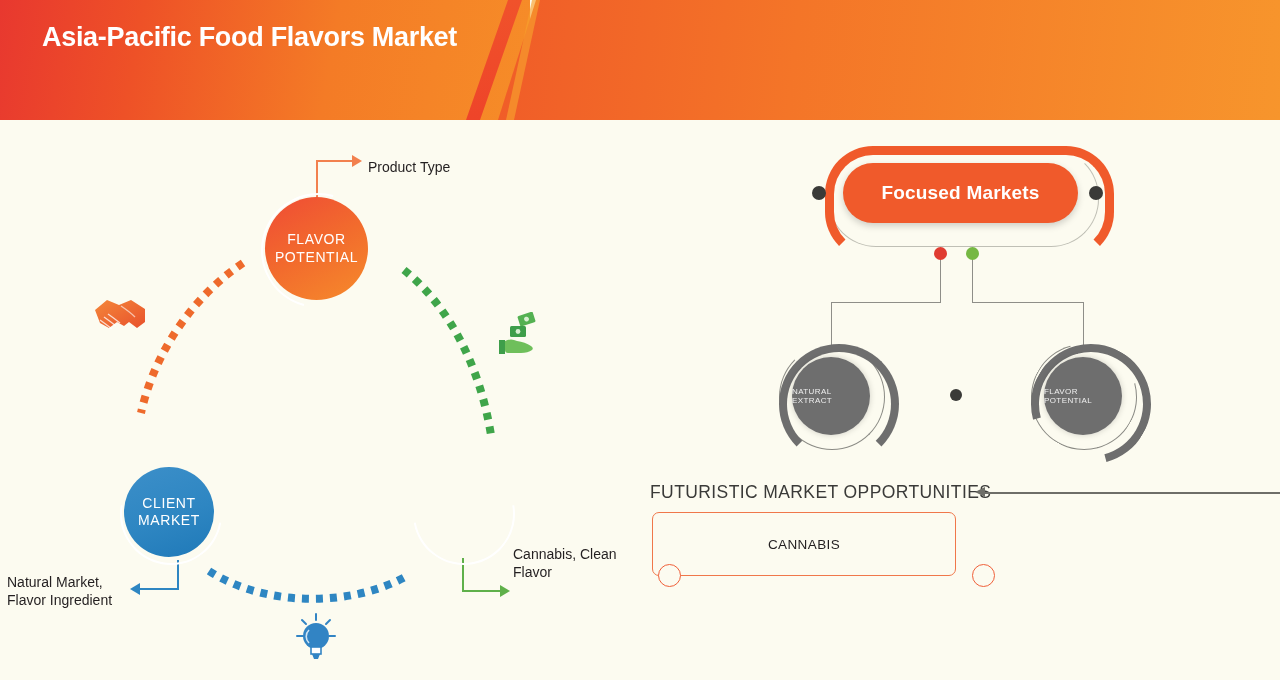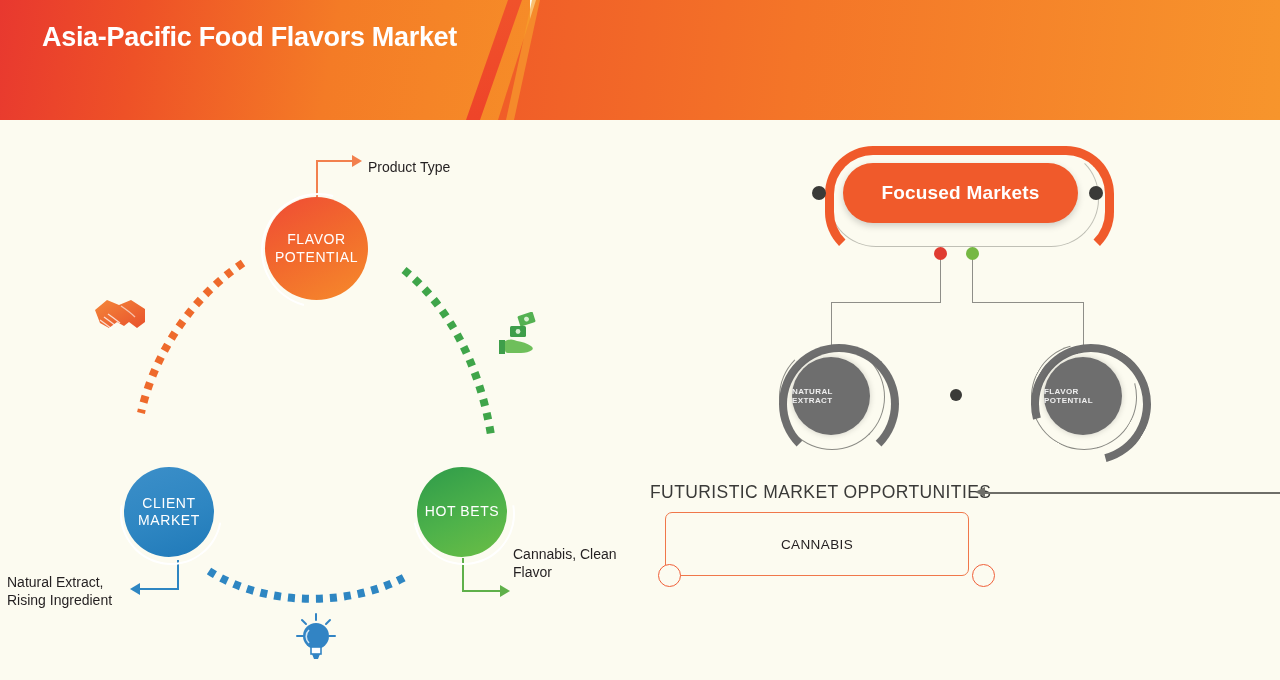--- a/index.html
+++ b/index.html
@@ -87,35 +87,35 @@
     border:1px solid #BFBFB5;border-radius:48px;
     border-top-color:transparent;z-index:1;}
   .pill-dot{position:absolute;width:14px;height:14px;border-radius:50%;
     background:#3A3A38;z-index:6;}
 
   .mini-dot{position:absolute;width:13px;height:13px;border-radius:50%;z-index:6;}
 
   .gcircle{position:absolute;width:78px;height:78px;border-radius:50%;
     background:#6E6E6E;display:flex;align-items:center;justify-content:center;
     color:#EFEFEF;font-size:8px;letter-spacing:.4px;z-index:4;
-    box-shadow:0 0 6px rgba(0,0,0,.18);font-weight:bold;}
+    box-shadow:0 0 6px rgba(0,0,0,.18);}
   .gring-thick{position:absolute;width:104px;height:104px;border-radius:50%;
     border:8px solid #6E6E6E;border-bottom-color:transparent;z-index:2;}
   .gring-thin{position:absolute;width:104px;height:104px;border-radius:50%;
     border:1px solid #8A8A84;border-top-color:transparent;z-index:2;}
 
   
   .ln{position:absolute;background:#8E8E88;}
   .vln{width:1px;} .hln{height:1px;}
 
   
   #fut-title{left:650px;top:482px;color:#3A3A38;font-size:17.5px;letter-spacing:.4px;}
   .optbox{position:absolute;height:62px;border:1.2px solid #F0774A;border-radius:7px;
     display:flex;align-items:center;justify-content:center;
-    color:#231F20;font-size:13.5px;letter-spacing:.4px;margin-left:13px;}
+    color:#231F20;font-size:13.5px;letter-spacing:.4px;}
   .optknob{position:absolute;width:21px;height:21px;border-radius:50%;
     border:1.6px solid #F0603A;background:#FCFBF0;z-index:3;}
 
   
   .o-ln{position:absolute;background:#F2804E;}
   .b-ln{position:absolute;background:#2E86C2;}
   .g-ln{position:absolute;background:#5FB04A;}
   .gr-ln{position:absolute;background:#6E6E68;}
   .arrow{position:absolute;width:0;height:0;}
 </style>
@@ -193,26 +193,23 @@
   <div class="arrow" style="left:352px;top:155px;border-left:10px solid #F2804E;border-top:6px solid transparent;border-bottom:6px solid transparent;z-index:2"></div>
   <div class="lbl abs" style="left:368px;top:158px;z-index:3">Product Type</div>
 
   <div class="node-ring" id="focus-ring"></div>
   <div class="node" id="client-focus">
     <span>CLIENT MARKET</span>
   </div>
   <div class="b-ln abs" style="left:177px;top:560px;width:2px;height:30px;z-index:2"></div>
   <div class="b-ln abs" style="left:140px;top:588px;width:39px;height:2px;z-index:2"></div>
   <div class="arrow" style="left:130px;top:583px;border-right:10px solid #2E86C2;border-top:6px solid transparent;border-bottom:6px solid transparent;z-index:2"></div>
-  <div class="lbl abs" style="left:7px;top:573px;width:125px;z-index:3">Natural Extract, Rising Ingredient</div>
+  <div class="lbl abs" style="left:7px;top:573px;width:125px;z-index:3">Natural Market, Flavor Ingredient</div>
 
   <div class="node-ring" id="bets-ring"></div>
-  <div class="node" id="hot-bets">
-    <span>HOT BETS</span>
-  </div>
   <div class="g-ln abs" style="left:462px;top:558px;width:2px;height:34px;z-index:2"></div>
   <div class="g-ln abs" style="left:462px;top:590px;width:38px;height:2px;z-index:2"></div>
   <div class="arrow" style="left:500px;top:585px;border-left:10px solid #5FB04A;border-top:6px solid transparent;border-bottom:6px solid transparent;z-index:2"></div>
   <div class="lbl abs" style="left:513px;top:545px;width:120px;z-index:3">Cannabis, Clean Flavor</div>
 
   <div id="focused-arc-thin"></div>
   <div id="focused-arc-outer"></div>
   <div id="focused-pill">
     <span>Focused Markets</span>
   </div>

